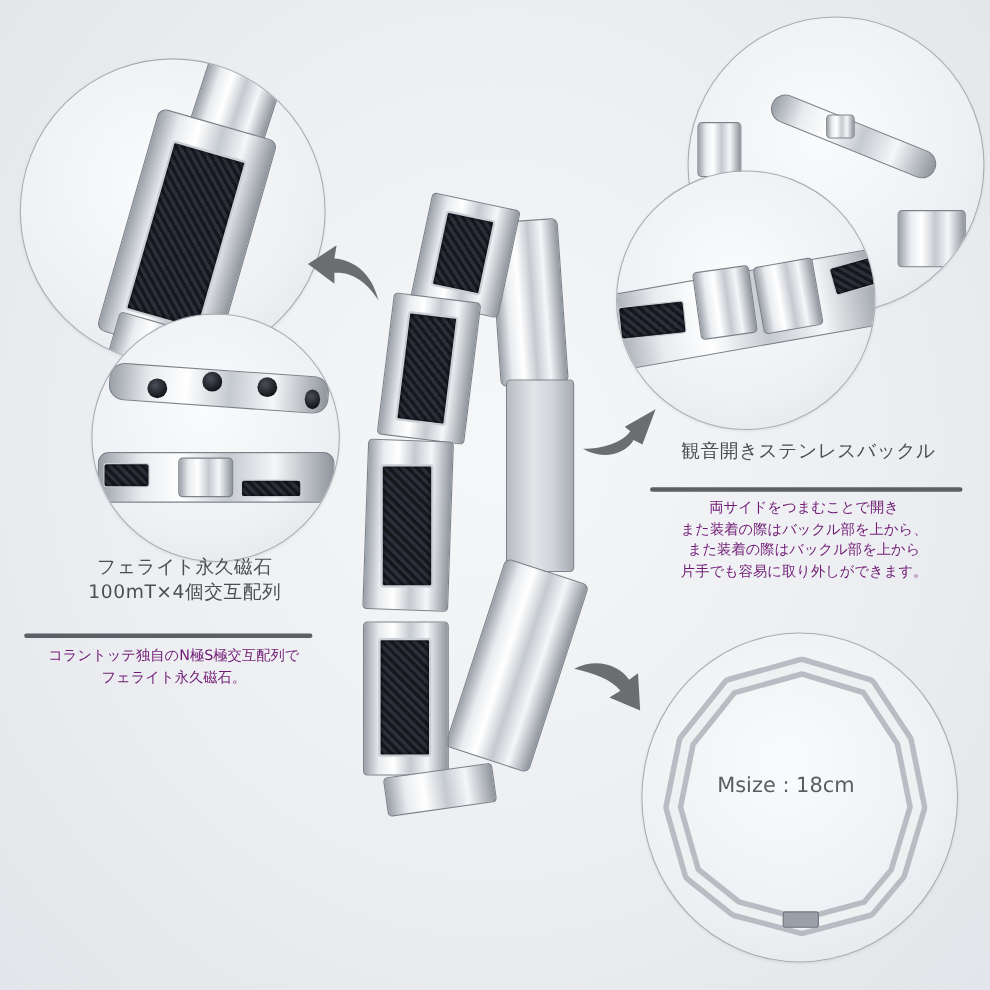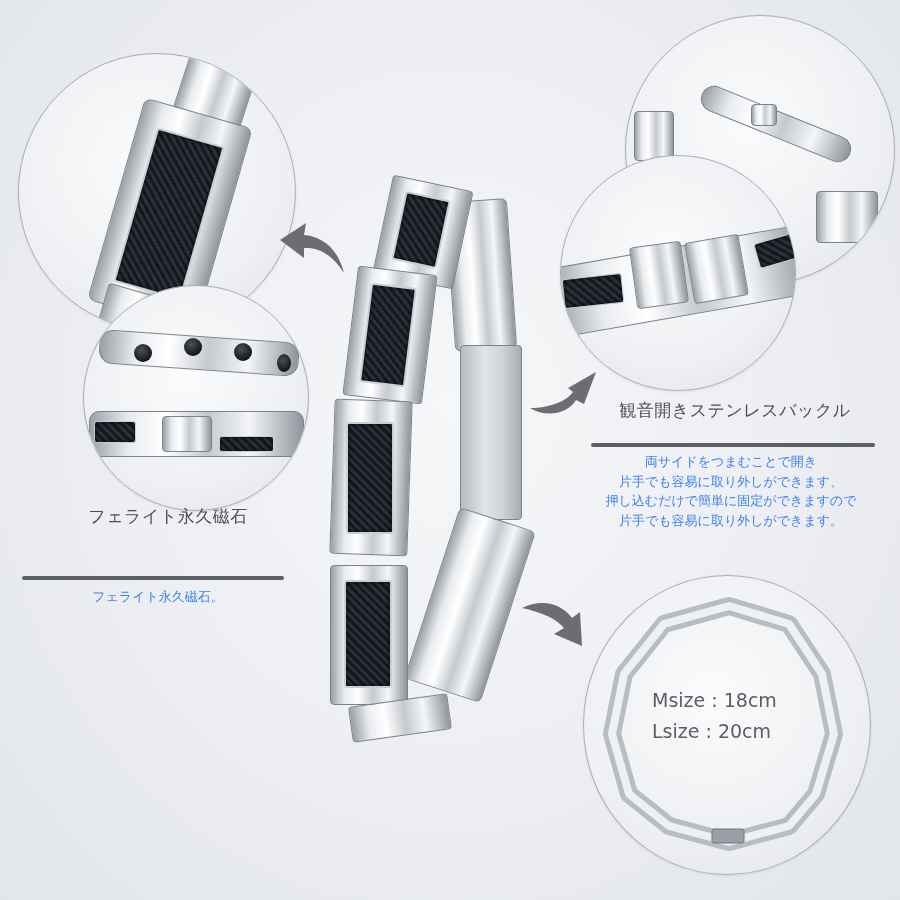--- a/index.html
+++ b/index.html
@@ -50,21 +50,21 @@
   }
   .rule {
     position: absolute;
     height: 4px;
     background: #5c5f64;
     border-radius: 2px;
   }
   .body-text {
     position: absolute;
     text-align: center;
-    color: #3b82f6;
+    color: #701a75;
     font-size: 13px;
     line-height: 19.5px;
   }
   .size-text {
     position: absolute;
     color: #5a5d62;
     font-family: "DejaVu Sans", sans-serif;
     font-size: 19px;
     line-height: 31px;
     text-align: left;
@@ -106,23 +106,22 @@
   <div class="link" style="left:72px; top:88px; width:52px; height:62px; transform:rotate(-8deg);"></div>
   <div class="link" style="left:128px; top:82px; width:55px; height:62px; transform:rotate(-10deg);"></div>
 </div>
 
 <div class="circle" style="left:583px; top:575px; width:288px; height:300px;">
   <svg width="288" height="300" style="position:absolute;left:0;top:0;">
     <polygon points="145,12 205,30 238,80 250,140 232,200 205,232 145,248 85,232 45,200 28,140 40,80 80,30" transform="translate(0,18)" fill="none" stroke="#b8bdc3" stroke-width="18" stroke-linejoin="round"></polygon>
     <polygon points="145,12 205,30 238,80 250,140 232,200 205,232 145,248 85,232 45,200 28,140 40,80 80,30" transform="translate(0,18)" fill="none" stroke="#eef0f2" stroke-width="8" stroke-linejoin="round"></polygon>
     <rect x="128" y="253" width="32" height="14" fill="#9aa0a7" stroke="#6f757c" rx="2"></rect>
   </svg>
-  <div class="size-text" style="left:68px; top:109px;">
+  <div class="size-text" style="left:68px; top:123px;">
     <div>Msize : 18cm</div>
-    <div>Lsize : 20cm</div>
   </div>
 </div>
 
 <div style="position:absolute; left:320px; top:180px; width:215px; height:560px;">
 
   <div class="link" style="left:130px; top:20px; width:62px; height:150px; border-radius:6px; transform:rotate(-4deg);"></div>
   <div class="link" style="left:140px; top:165px; width:62px; height:175px; border-radius:4px;
               background:linear-gradient(90deg,#b7bcc2 0%,#e2e5e8 40%,#cfd3d8 70%,#a6acb2 100%);"></div>
   <div class="link" style="left:110px; top:335px; width:80px; height:180px; border-radius:6px; transform:rotate(18deg);"></div>
 
@@ -142,28 +141,30 @@
 </svg>
 <svg class="arrow" style="left:528px; top:370px;" width="72" height="50" viewBox="0 0 72 50">
   <path d="M2 38 C18 48 40 44 48 30 L56 34 L68 2 L40 18 L45 22 C38 32 20 38 2 38 Z" fill="#6b6d70"></path>
 </svg>
 <svg class="arrow" style="left:520px; top:600px;" width="70" height="50" viewBox="0 0 70 50">
   <path d="M2 8 C22 -2 42 4 52 18 L60 12 L62 46 L34 34 L44 28 C36 18 20 12 2 8 Z" fill="#6b6d70"></path>
 </svg>
 
 <div class="heading" style="left:20px; top:505px; width:296px;">
   <div>フェライト永久磁石</div>
+  <div>100mT×4個交互配列</div>
 </div>
 <div class="rule" style="left:22px; top:576px; width:262px;"></div>
 <div class="body-text" style="left:10px; top:587px; width:296px;">
+  <div>コラントッテ独自のN極S極交互配列で</div>
   <div>フェライト永久磁石。</div>
 </div>
 
 <div class="heading" style="left:600px; top:399px; width:270px;">
   <div>観音開きステンレスバックル</div>
 </div>
 <div class="rule" style="left:591px; top:443px; width:284px;"></div>
 <div class="body-text" style="left:578px; top:452px; width:306px;">
   <div>両サイドをつまむことで開き</div>
-  <div>片手でも容易に取り外しができます、</div>
-  <div>押し込むだけで簡単に固定ができますので</div>
+  <div>また装着の際はバックル部を上から、</div>
+  <div>また装着の際はバックル部を上から</div>
   <div>片手でも容易に取り外しができます。</div>
 </div>
 
 </body></html>

